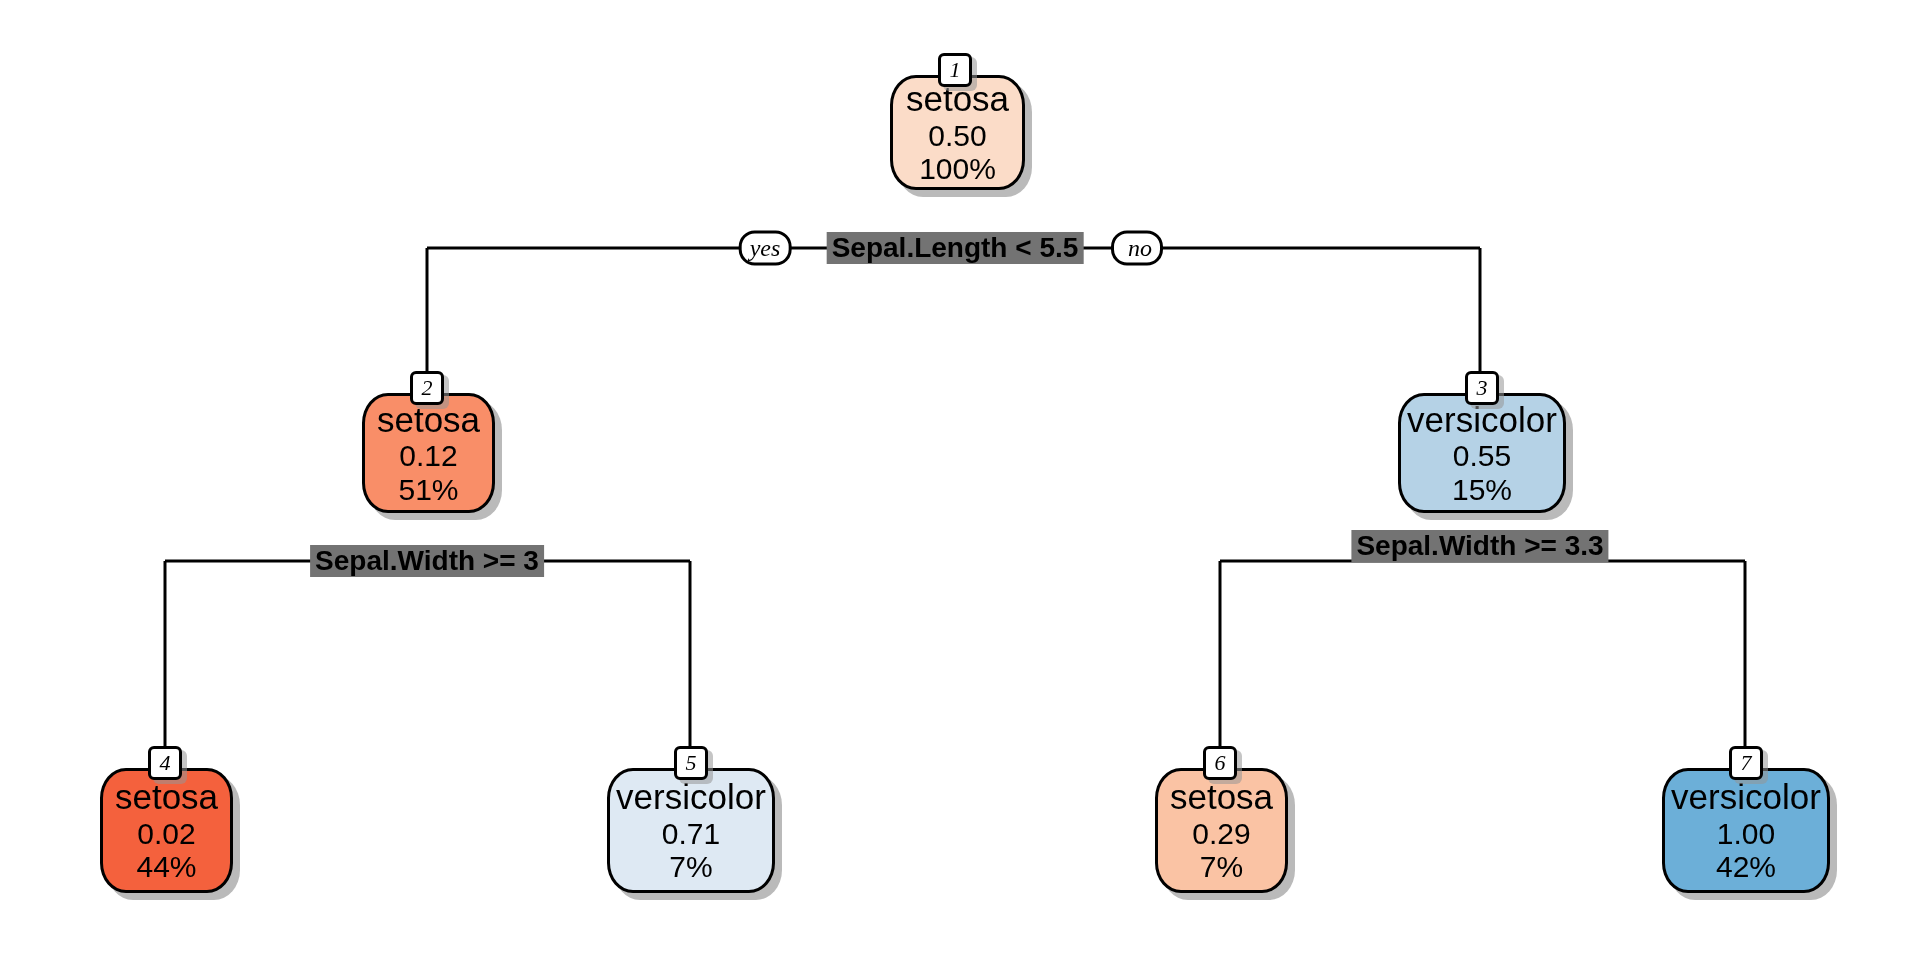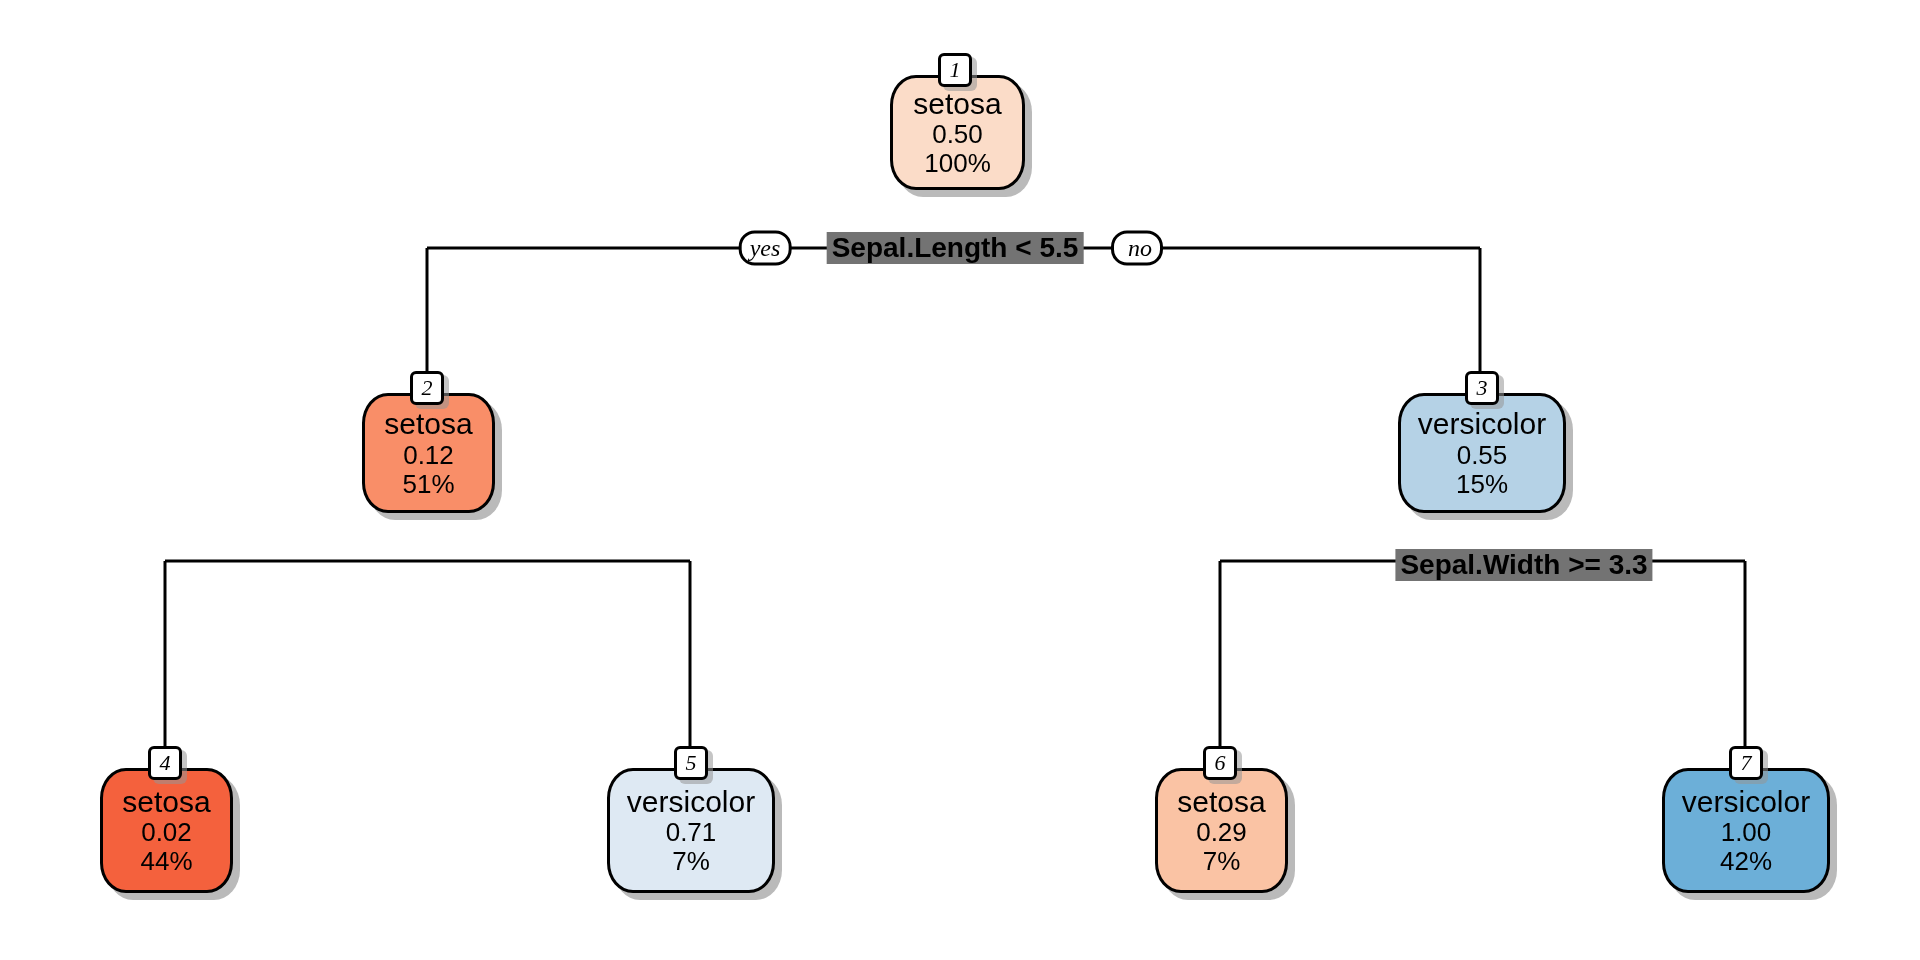--- a/index.html
+++ b/index.html
@@ -33,23 +33,23 @@
     flex-direction: column;
     align-items: center;
     justify-content: center;
     box-shadow: 7px 7px 0 rgba(130,130,130,0.55);
     z-index: 4;
   }
   .node-line {
     color: #000000;
     line-height: 1.12;
     white-space: nowrap;
-    font-size: 26px;
+    font-size: 30px;
   }
-  .node-line.cls { font-size: 30px; }
+  .node-line.cls { font-size: 35px; }
 
   
   .node-tab {
     position: absolute;
     box-sizing: border-box;
     width: 34px;
     height: 34px;
     background: #ffffff;
     border: 3px solid #000000;
     border-radius: 6px;
@@ -111,22 +111,23 @@
 
     <polyline points="1220,561 1745,561" fill="none" stroke="#000" stroke-width="3"></polyline>
     <polyline points="1220,561 1220,747" fill="none" stroke="#000" stroke-width="3"></polyline>
     <polyline points="1745,561 1745,747" fill="none" stroke="#000" stroke-width="3"></polyline>
   </svg>
 
   <div class="split-label" style="left:955px; top:248px;">Sepal.Length &lt; 5.5</div>
   <div class="yn-chip" style="left:765px; top:248px;">yes</div>
   <div class="yn-chip" style="left:1137px; top:248px;padding-left:14px;">no</div>
 
+  <div class="split-label" style="left:427px; top:561px;">Sepal.Width &gt;= 3</div>
 
-  <div class="split-label" style="left:1480px; top:565px;margin-left:44px;">Sepal.Width &gt;= 3.3</div>
+  <div class="split-label" style="left:1480px; top:546px;">Sepal.Width &gt;= 3.3</div>
 
   <div class="node-tab" style="left:938px; top:53px;">1</div>
   <div class="node" style="left:890px; top:75px; width:135px; height:115px; background:#FBDCC8;">
     <div class="node-line cls">setosa</div>
     <div class="node-line">0.50</div>
     <div class="node-line">100%</div>
   </div>
 
   <div class="node-tab" style="left:410px; top:371px;">2</div>
   <div class="node" style="left:362px; top:393px; width:133px; height:120px; background:#F98E68;">

